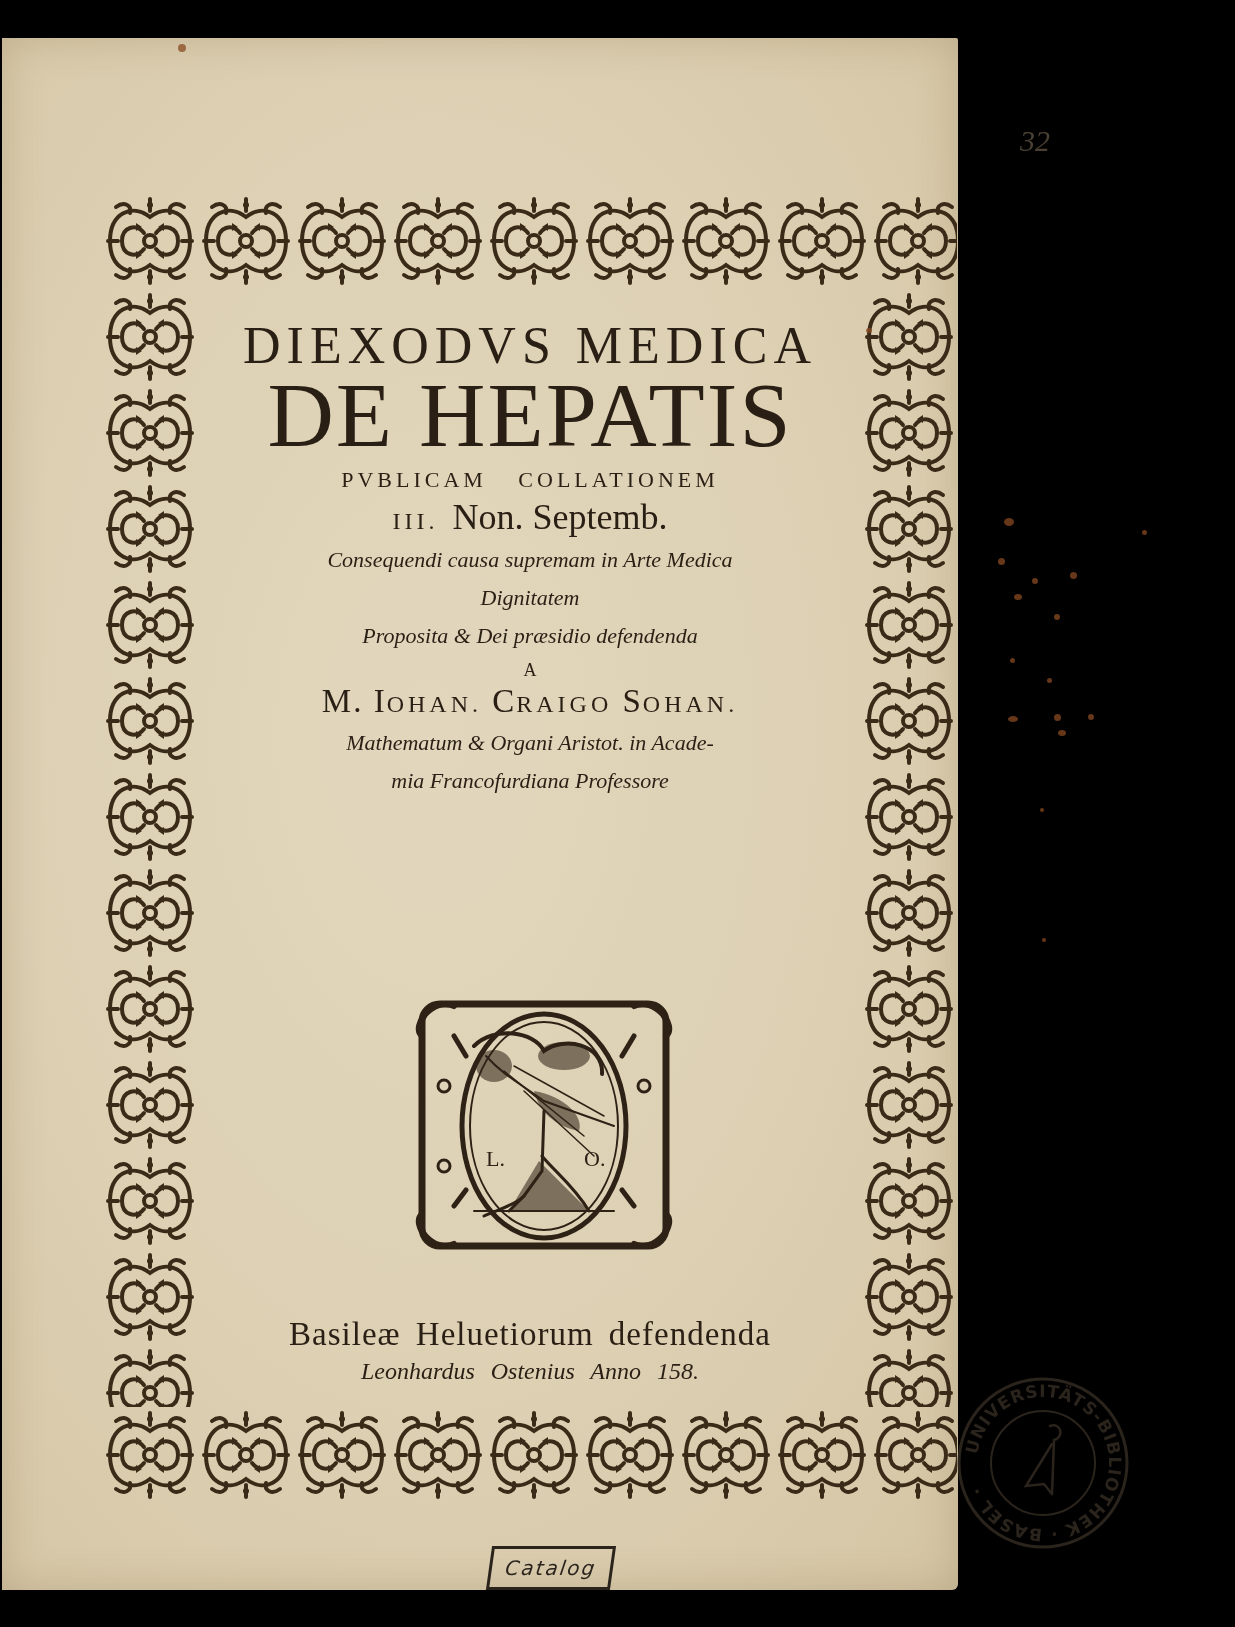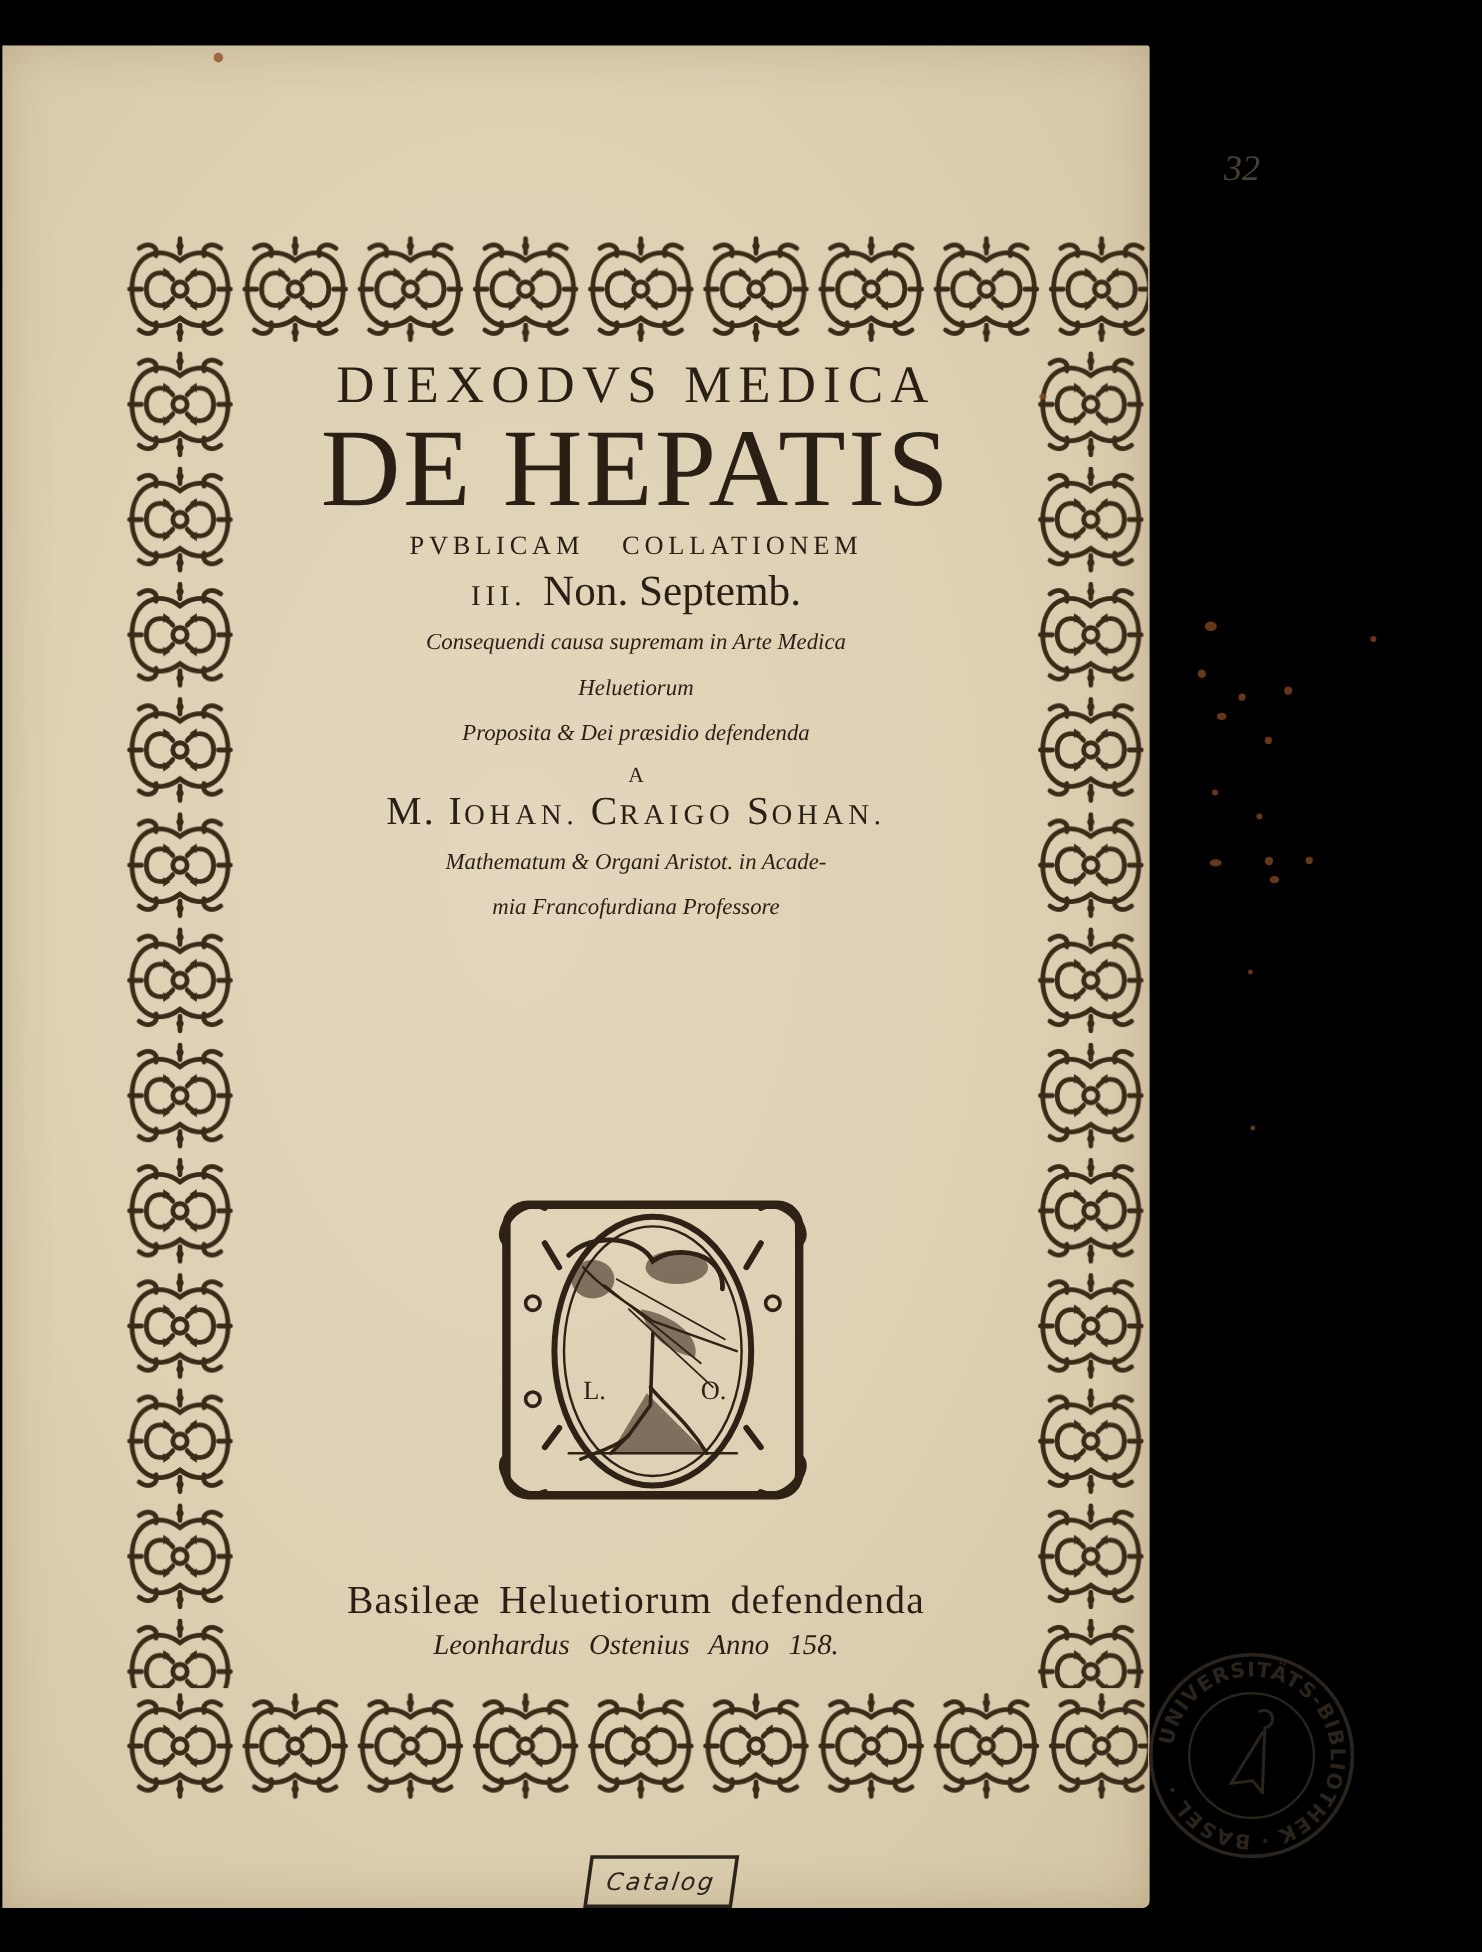--- a/index.html
+++ b/index.html
@@ -44,27 +44,27 @@
     .band-right { right: 0; top: 96px; width: 96px; height: 1118px; }
 
     .title-block {
       position: absolute;
       left: 196px; top: 260px;
       width: 664px;
       text-align: center;
       color: #2a1f14;
     }
     .line { display: block; white-space: nowrap; }
-    .l1 { font-size: 44px; letter-spacing: 6px; line-height: 46px; }
+    .l1 { font-size: 52px; letter-spacing: 6px; margin-top: 25px; line-height: 46px; }
     .l2 { font-size: 92px; letter-spacing: 2px; line-height: 84px; margin-top: 4px; }
     .l3 { font-size: 43px; letter-spacing: 5px; line-height: 52px; margin-top: 0px; }
     .l4 { font-size: 22px; letter-spacing: 4px; line-height: 30px; margin-top: 8px; word-spacing: 22px; }
     .l5 { font-size: 36px; line-height: 40px; margin-top: 2px; }
     .l5 .small { font-size: 24px; letter-spacing: 4px; margin-right: 14px; }
-    .it { font-style: italic; font-size: 19px; line-height: 38px; }
+    .it { font-style: italic; font-size: 22px; line-height: 38px; }
     .l9 { font-size: 18px; line-height: 22px; margin-top: 4px; }
     .l10 { font-size: 33px; letter-spacing: 2px; line-height: 40px; }
     .l10 .sc { font-size: 24px; letter-spacing: 4px; }
 
     .device {
       position: absolute;
       left: 412px; top: 958px;
       width: 260px; height: 258px;
     }
     .imprint {
@@ -145,21 +145,21 @@
   </div>
 
   <div class="title-block">
     <span class="line l1">DIEXODVS MEDICA</span>
     <span class="line l2">DE HEPATIS</span>
     <span class="line l4">PVBLICAM COLLATIONEM</span>
     <span class="line l5">
       <span class="small">III.</span><span>Non. Septemb.</span>
     </span>
     <span class="line it">Consequendi causa supremam in Arte Medica</span>
-    <span class="line it">Heluetiorum</span>
+    <span class="line it">Dignitatem</span>
     <span class="line it">Proposita &amp; Dei præsidio defendenda</span>
     <span class="line l9">A</span>
     <span class="line l10">
       <span>M.</span>
       <span>I</span><span class="sc">OHAN.</span>
       <span>C</span><span class="sc">RAIGO</span>
       <span>S</span><span class="sc">OHAN.</span>
     </span>
     <span class="line it">Mathematum &amp; Organi Aristot. in Acade-</span>
     <span class="line it">mia Francofurdiana Professore</span>

